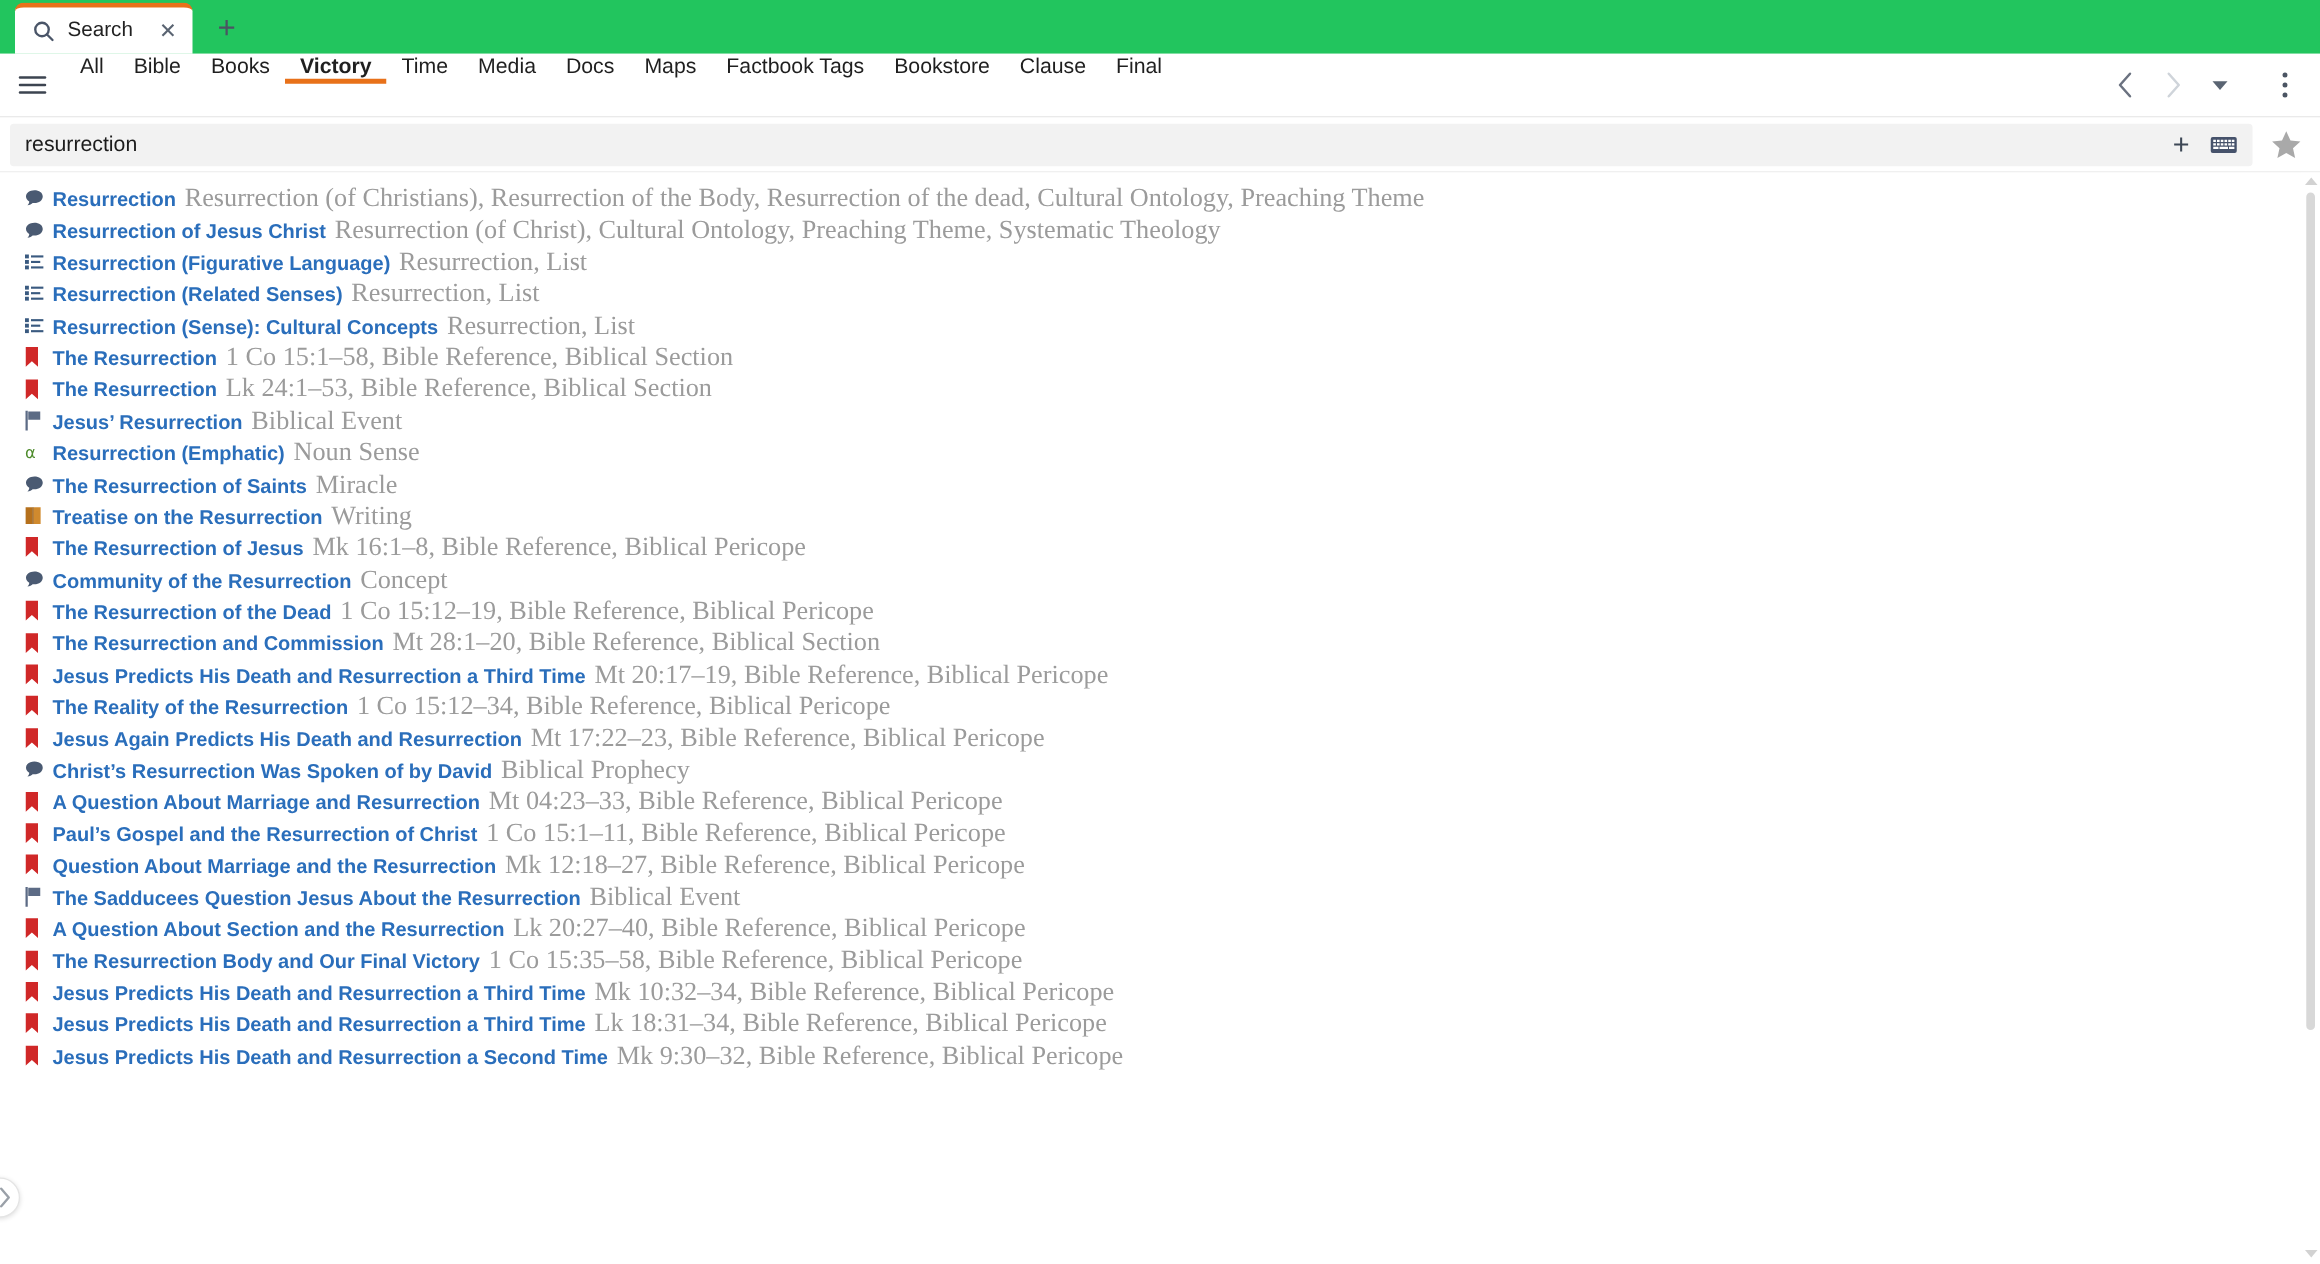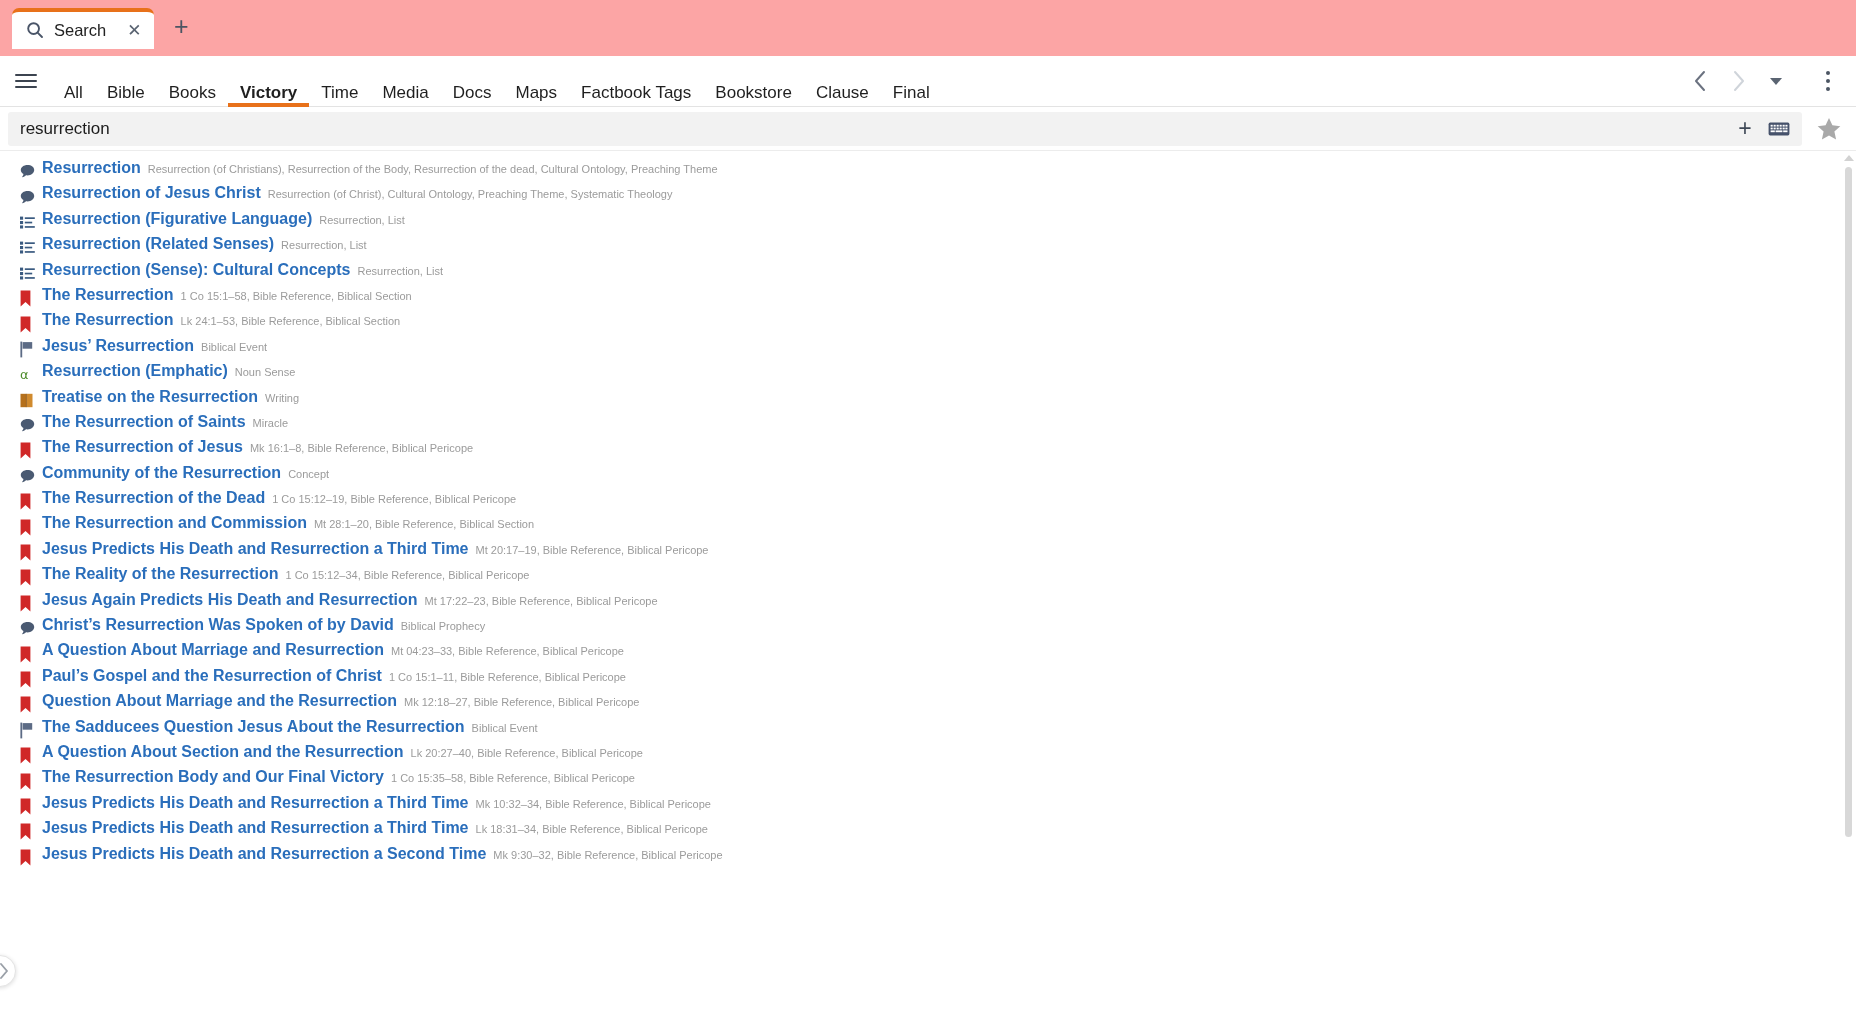--- a/index.html
+++ b/index.html
@@ -7,24 +7,24 @@
     width: 1856px;
     height: 1011px;
     overflow: hidden;
     background: #ffffff;
     font-family: "Liberation Sans", sans-serif;
     -webkit-font-smoothing: antialiased;
   }
 
   
   .tabstrip {
-    height: 56px;
-    background: #fca5a5;
-    display: flex;
-    align-items: center;
+    height: 43px;
+    background: #22c55e;
+    display: flex;
+    align-items: flex-end;
     padding-left: 12px;
     position: relative;
   }
   .tab {
     height: 41px;
     background: #ffffff;
     border-top: 4px solid #e8711a;
     border-top-left-radius: 7px;
     border-top-right-radius: 7px;
     display: flex;
@@ -78,21 +78,21 @@
     flex: 0 0 auto;
   }
   .hamburger span {
     display: block;
     width: 22px; height: 2px;
     background: #3c4450;
     border-radius: 1px;
   }
   .navitems {
     display: flex;
-    align-items: flex-end;
+    align-items: flex-start;
     flex: 1 1 auto;
     min-width: 0;
   }
   .navitem {
     display: flex;
     align-items: center;
     padding: 0 12px;
     font-size: 17px;
     color: #1f1f1f;
     white-space: nowrap;
@@ -208,23 +208,24 @@
     height: 100%;
   }
   .row-icon svg { display: block; }
   .row-title {
     font-size: 16px;
     color: #2a6ebb;
     font-weight: 600;
     margin-right: 7px;
   }
   .row-meta {
-    font-size: 11px;
+    font-size: 21px;
     color: #9b9b9b;
     font-weight: 400;
+    font-family: Liberation Serif, serif;
   }
 
   
   .vscroll {
     position: absolute;
     top: 0; right: 0;
     width: 15px;
     height: 100%;
     background: #ffffff;
     display: flex;
@@ -491,37 +492,37 @@
         <span class="row-icon">
           <svg width="16" height="13" viewBox="0 0 16 13">
             <text x="0" y="11" font-family="DejaVu Sans, sans-serif" font-size="13" fill="#4d8b2b">α</text>
           </svg>
         </span>
         <span class="row-title">Resurrection (Emphatic)</span>
         <span class="row-meta">Noun Sense</span>
       </div>
       <div class="row">
         <span class="row-icon">
+          <svg width="15" height="15" viewBox="0 0 15 15">
+            <path d="M7.5 1.1C3.7 1.1 0.8 3.3 0.8 6.1c0 1.6 1 3.1 2.6 4 0 0.9-0.5 2.1-1.5 3.1 1.9-0.2 3.4-1.1 4.2-1.9 0.4 0.1 0.9 0.1 1.4 0.1 3.8 0 6.7-2.3 6.7-5.3S11.3 1.1 7.5 1.1z" fill="#4a5a72"></path>
+          </svg>
+        </span>
+        <span class="row-title">The Resurrection of Saints</span>
+        <span class="row-meta">Miracle</span>
+      </div>
+      <div class="row">
+        <span class="row-icon">
           <svg width="13" height="15" viewBox="0 0 13 15">
             <path d="M0.5 0.8h5.5v13.4H0.5z" fill="#b5701c"></path>
             <path d="M6.6 0.8h5.9v13.4H6.6z" fill="#d08a2e"></path>
             <rect x="5.9" y="0.8" width="0.9" height="13.4" fill="#8f5612"></rect>
           </svg>
         </span>
         <span class="row-title">Treatise on the Resurrection</span>
         <span class="row-meta">Writing</span>
-      </div>
-      <div class="row">
-        <span class="row-icon">
-          <svg width="15" height="15" viewBox="0 0 15 15">
-            <path d="M7.5 1.1C3.7 1.1 0.8 3.3 0.8 6.1c0 1.6 1 3.1 2.6 4 0 0.9-0.5 2.1-1.5 3.1 1.9-0.2 3.4-1.1 4.2-1.9 0.4 0.1 0.9 0.1 1.4 0.1 3.8 0 6.7-2.3 6.7-5.3S11.3 1.1 7.5 1.1z" fill="#4a5a72"></path>
-          </svg>
-        </span>
-        <span class="row-title">The Resurrection of Saints</span>
-        <span class="row-meta">Miracle</span>
       </div>
       <div class="row">
         <span class="row-icon">
           <svg width="11" height="17" viewBox="0 0 11 17">
             <path d="M0.6 0.6h9.8v15.8L5.5 11.9 0.6 16.4z" fill="#d02828"></path>
           </svg>
         </span>
         <span class="row-title">The Resurrection of Jesus</span>
         <span class="row-meta">Mk 16:1–8, Bible Reference, Biblical Pericope</span>
       </div>

